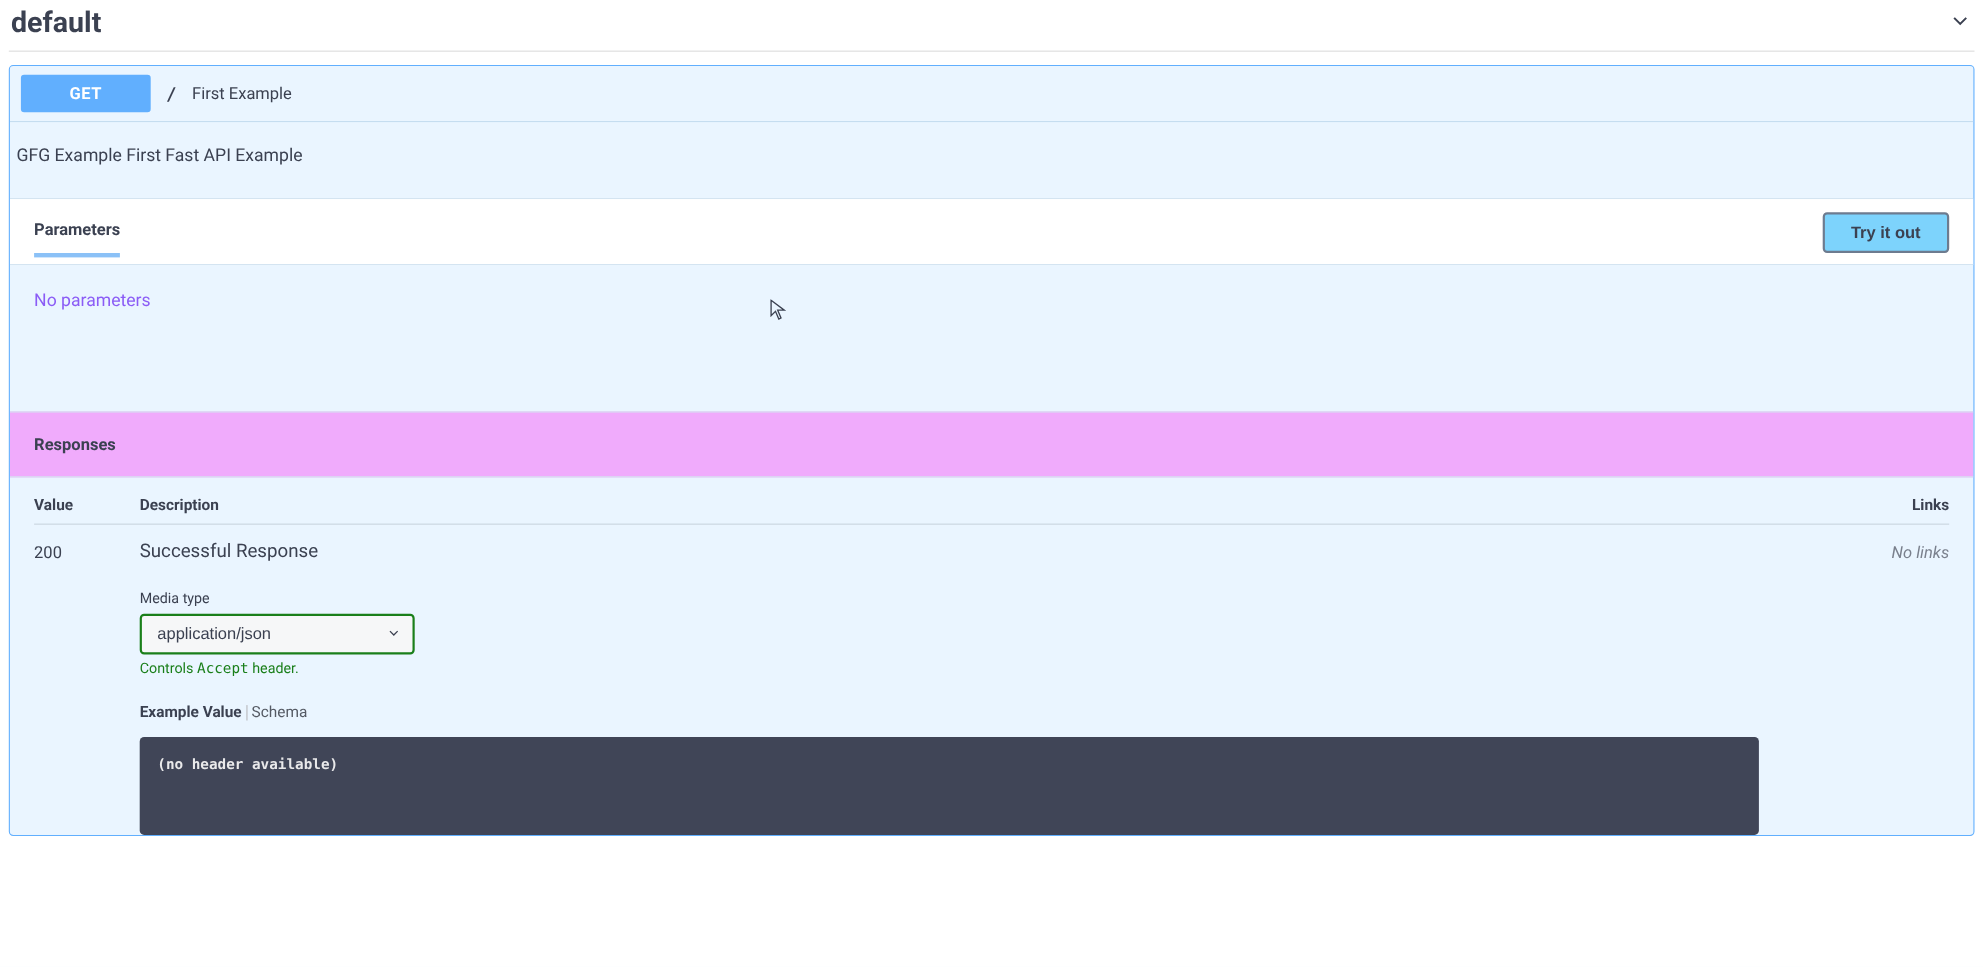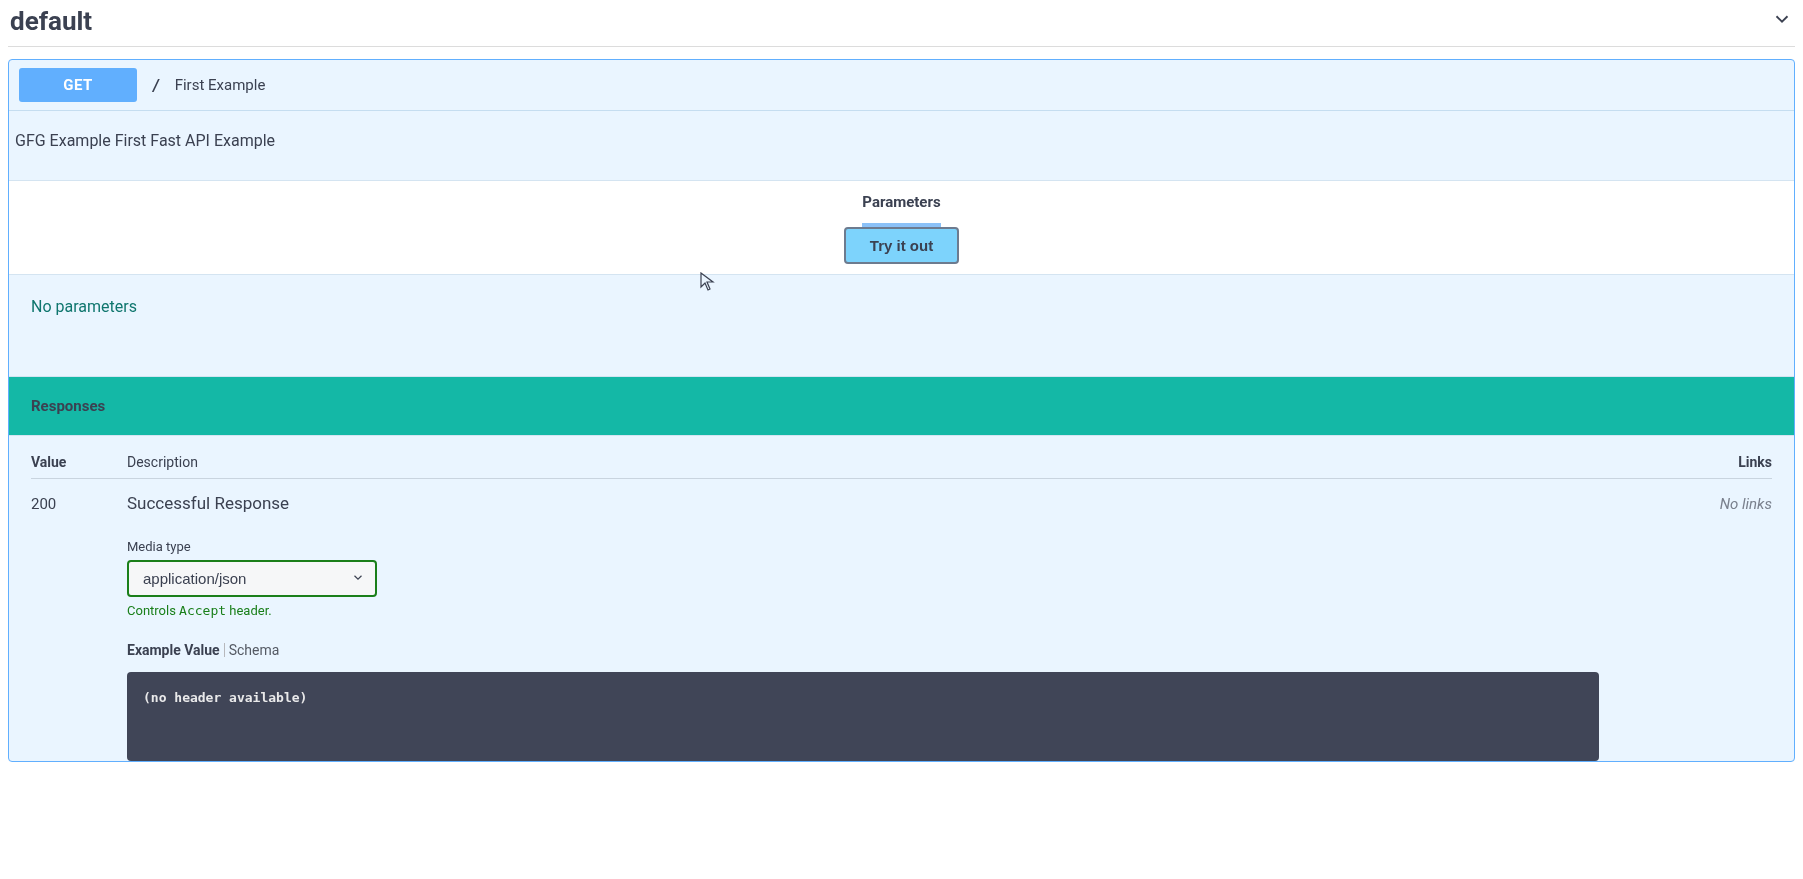--- a/index.html
+++ b/index.html
@@ -67,21 +67,20 @@
     color: #3b4151;
     border-bottom: 1px solid #d4e4f1;
   }
   .params-header {
     display: flex;
     justify-content: space-between;
     align-items: center;
     padding: 12px 22px 0 22px;
     background: #ffffff;
     border-bottom: 1px solid #d4e4f1;
-    flex-direction: column;
   }
   .tab-label {
     font-size: 15px;
     font-weight: 700;
     color: #3b4151;
     padding-bottom: 12px;
     border-bottom: 4px solid #8bc1f7;
     display: inline-block;
   }
   .try-btn {
@@ -89,44 +88,44 @@
     border: 2px solid #6d7b8f;
     color: #3b4151;
     font-size: 15px;
     font-weight: 700;
     padding: 8px 24px;
     border-radius: 4px;
     cursor: pointer;
     margin-bottom: 10px;
   }
   .no-params {
-    padding: 22px 22px 60px 22px;
+    padding: 22px 22px 92px 22px;
     font-size: 16px;
-    color: #0f766e;
+    color: #8b5cf6;
   }
   .responses-header {
-    background: #14b8a6;
+    background: #f0abfc;
     padding: 20px 22px;
     font-size: 15px;
     font-weight: 700;
     color: #3b4151;
     border-top: 1px solid #d4e4f1;
     border-bottom: 1px solid #d4e4f1;
   }
   .responses-table {
     padding: 18px 22px 0 22px;
   }
   .resp-head {
     display: flex;
     border-bottom: 1px solid #c9d4df;
     padding-bottom: 8px;
     margin-bottom: 14px;
   }
   .col-code { width: 96px; font-size: 14px; font-weight: 700; color: #3b4151; }
-  .col-desc { flex: 1; font-size: 14px; font-weight: 400; color: #3b4151; }
+  .col-desc { flex: 1; font-size: 14px; font-weight: 700; color: #3b4151; }
   .col-links { width: 80px; text-align: right; font-size: 14px; font-weight: 700; color: #3b4151; }
   .resp-row { display: flex; }
   .code-val { width: 96px; font-size: 15px; color: #3b4151; padding-top: 2px; }
   .desc-body { flex: 1; }
   .links-val { width: 80px; text-align: right; font-size: 15px; font-style: italic; color: #7a808d; padding-top: 2px; }
   .resp-desc { font-size: 17px; color: #3b4151; margin-bottom: 26px; }
   .media-label { font-size: 13px; color: #3b4151; margin-bottom: 6px; }
   .media-select {
     width: 250px;
     padding: 8px 36px 8px 14px;

